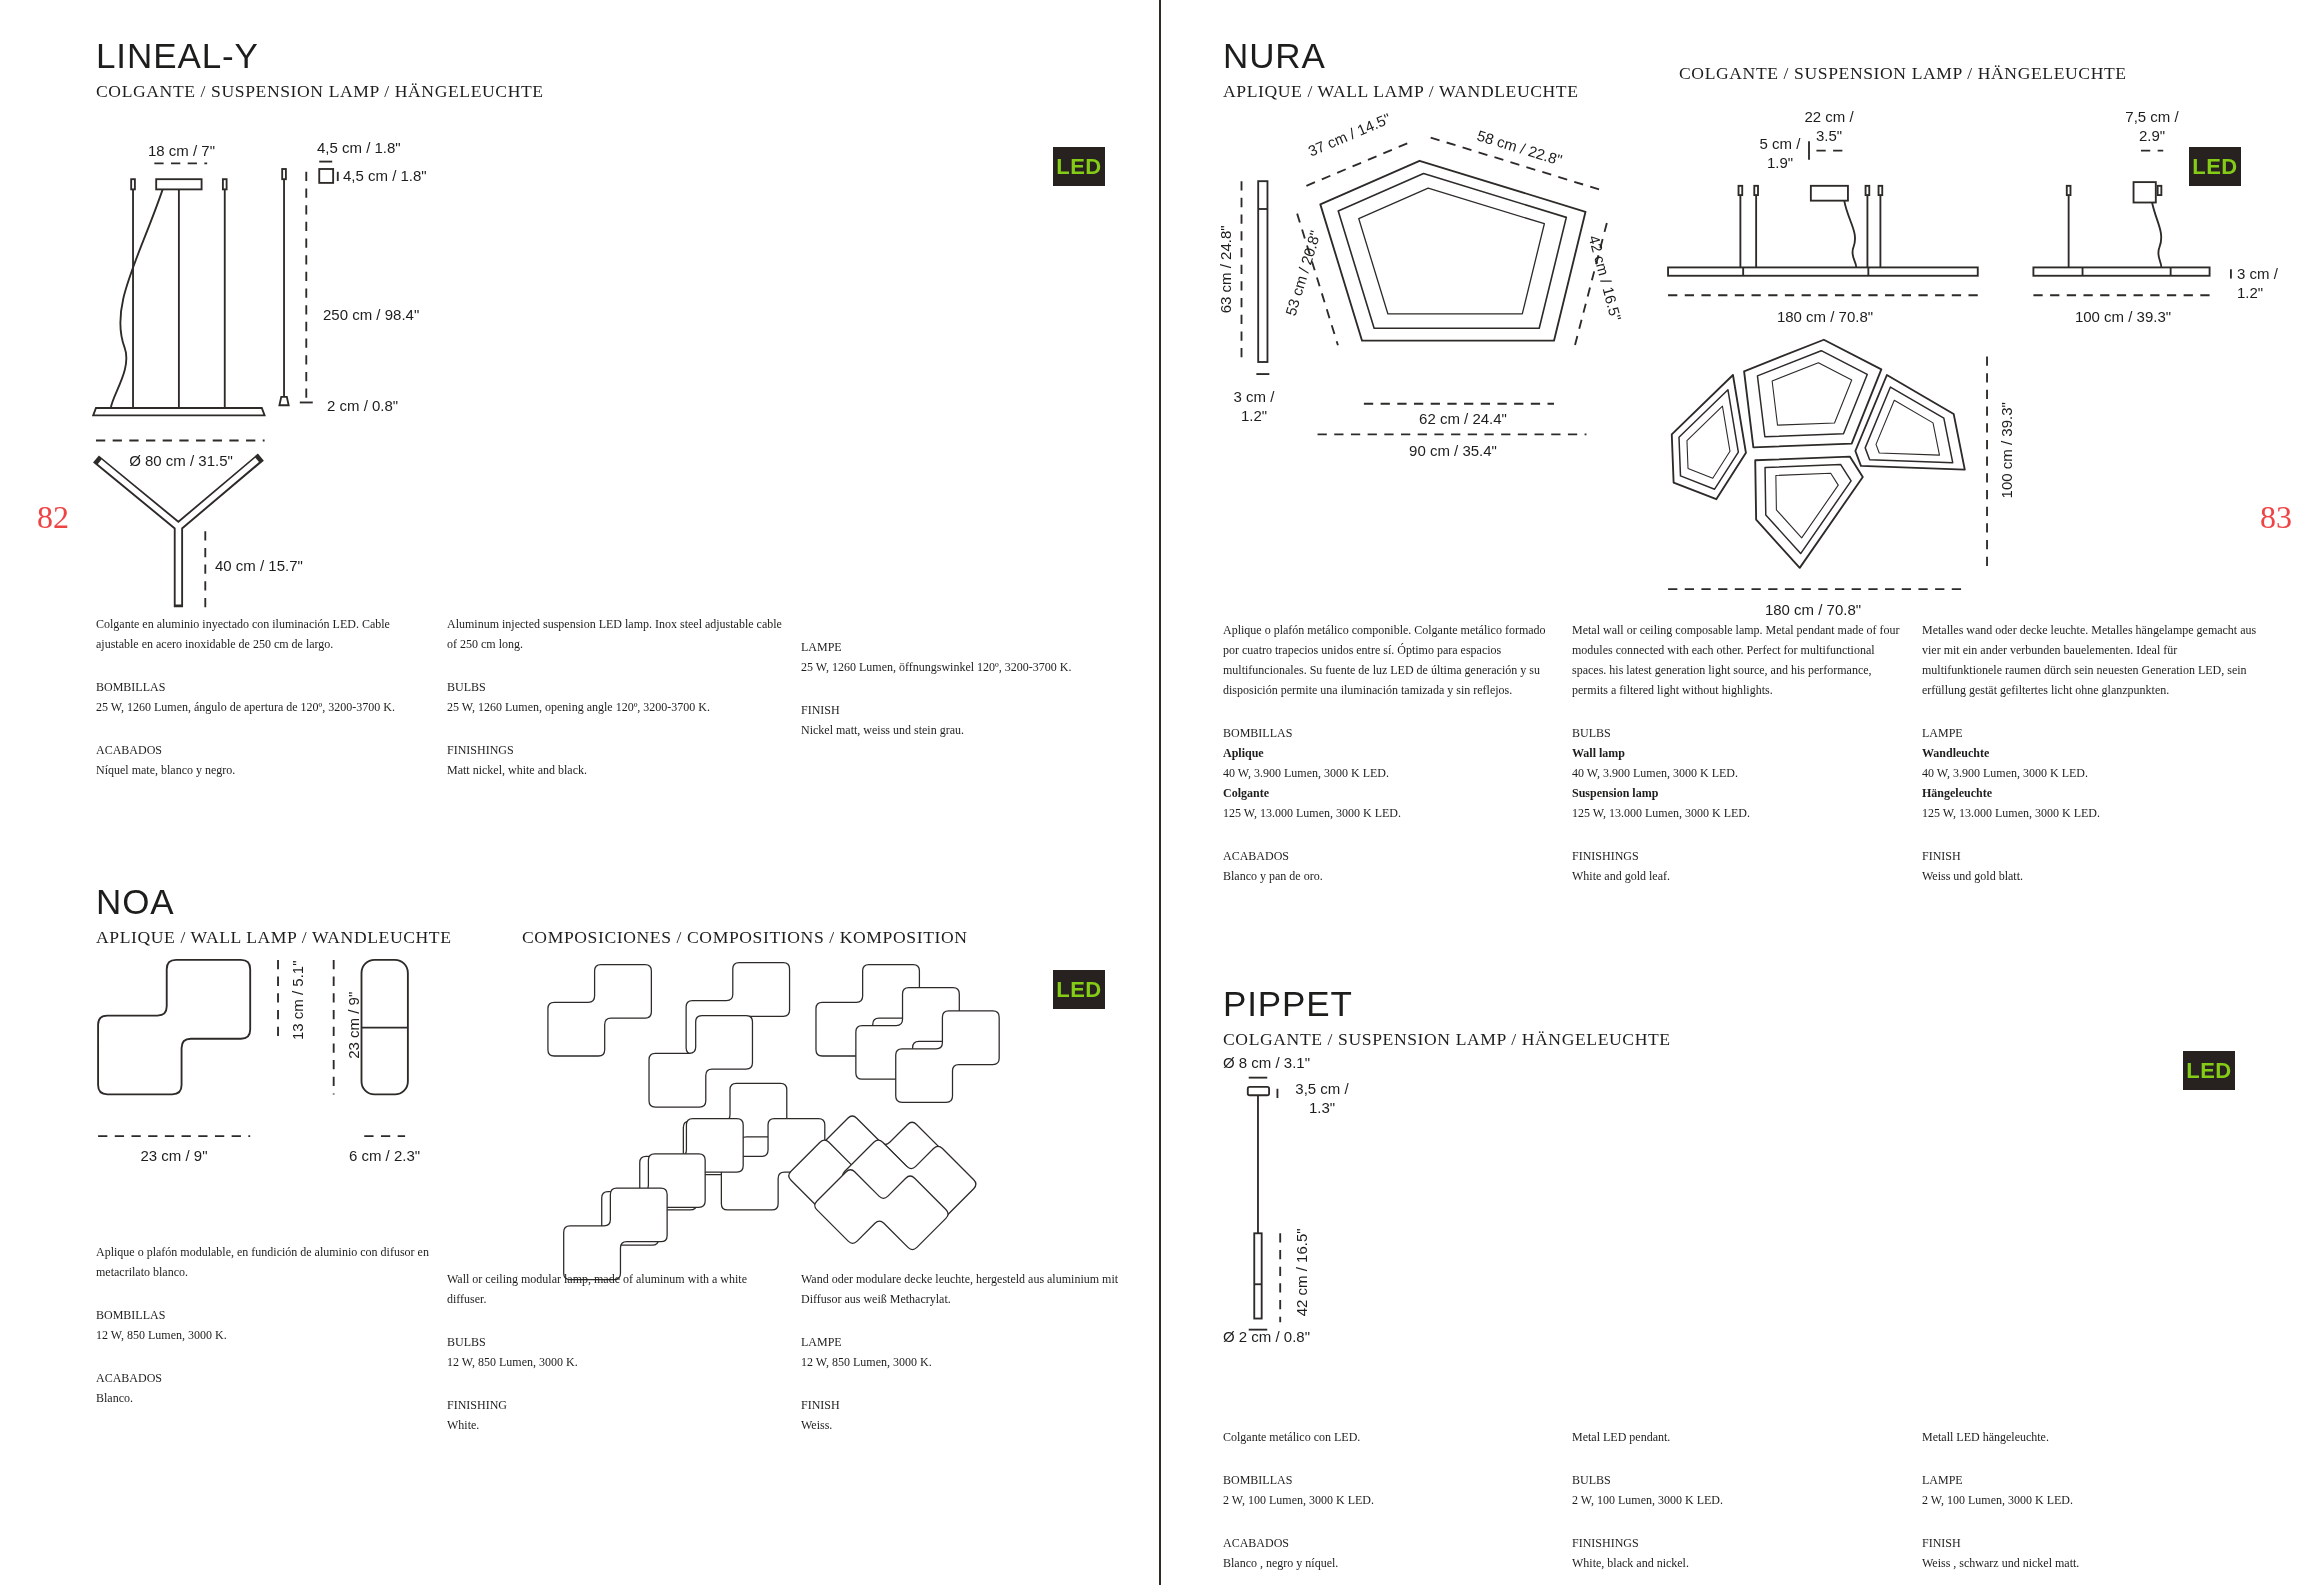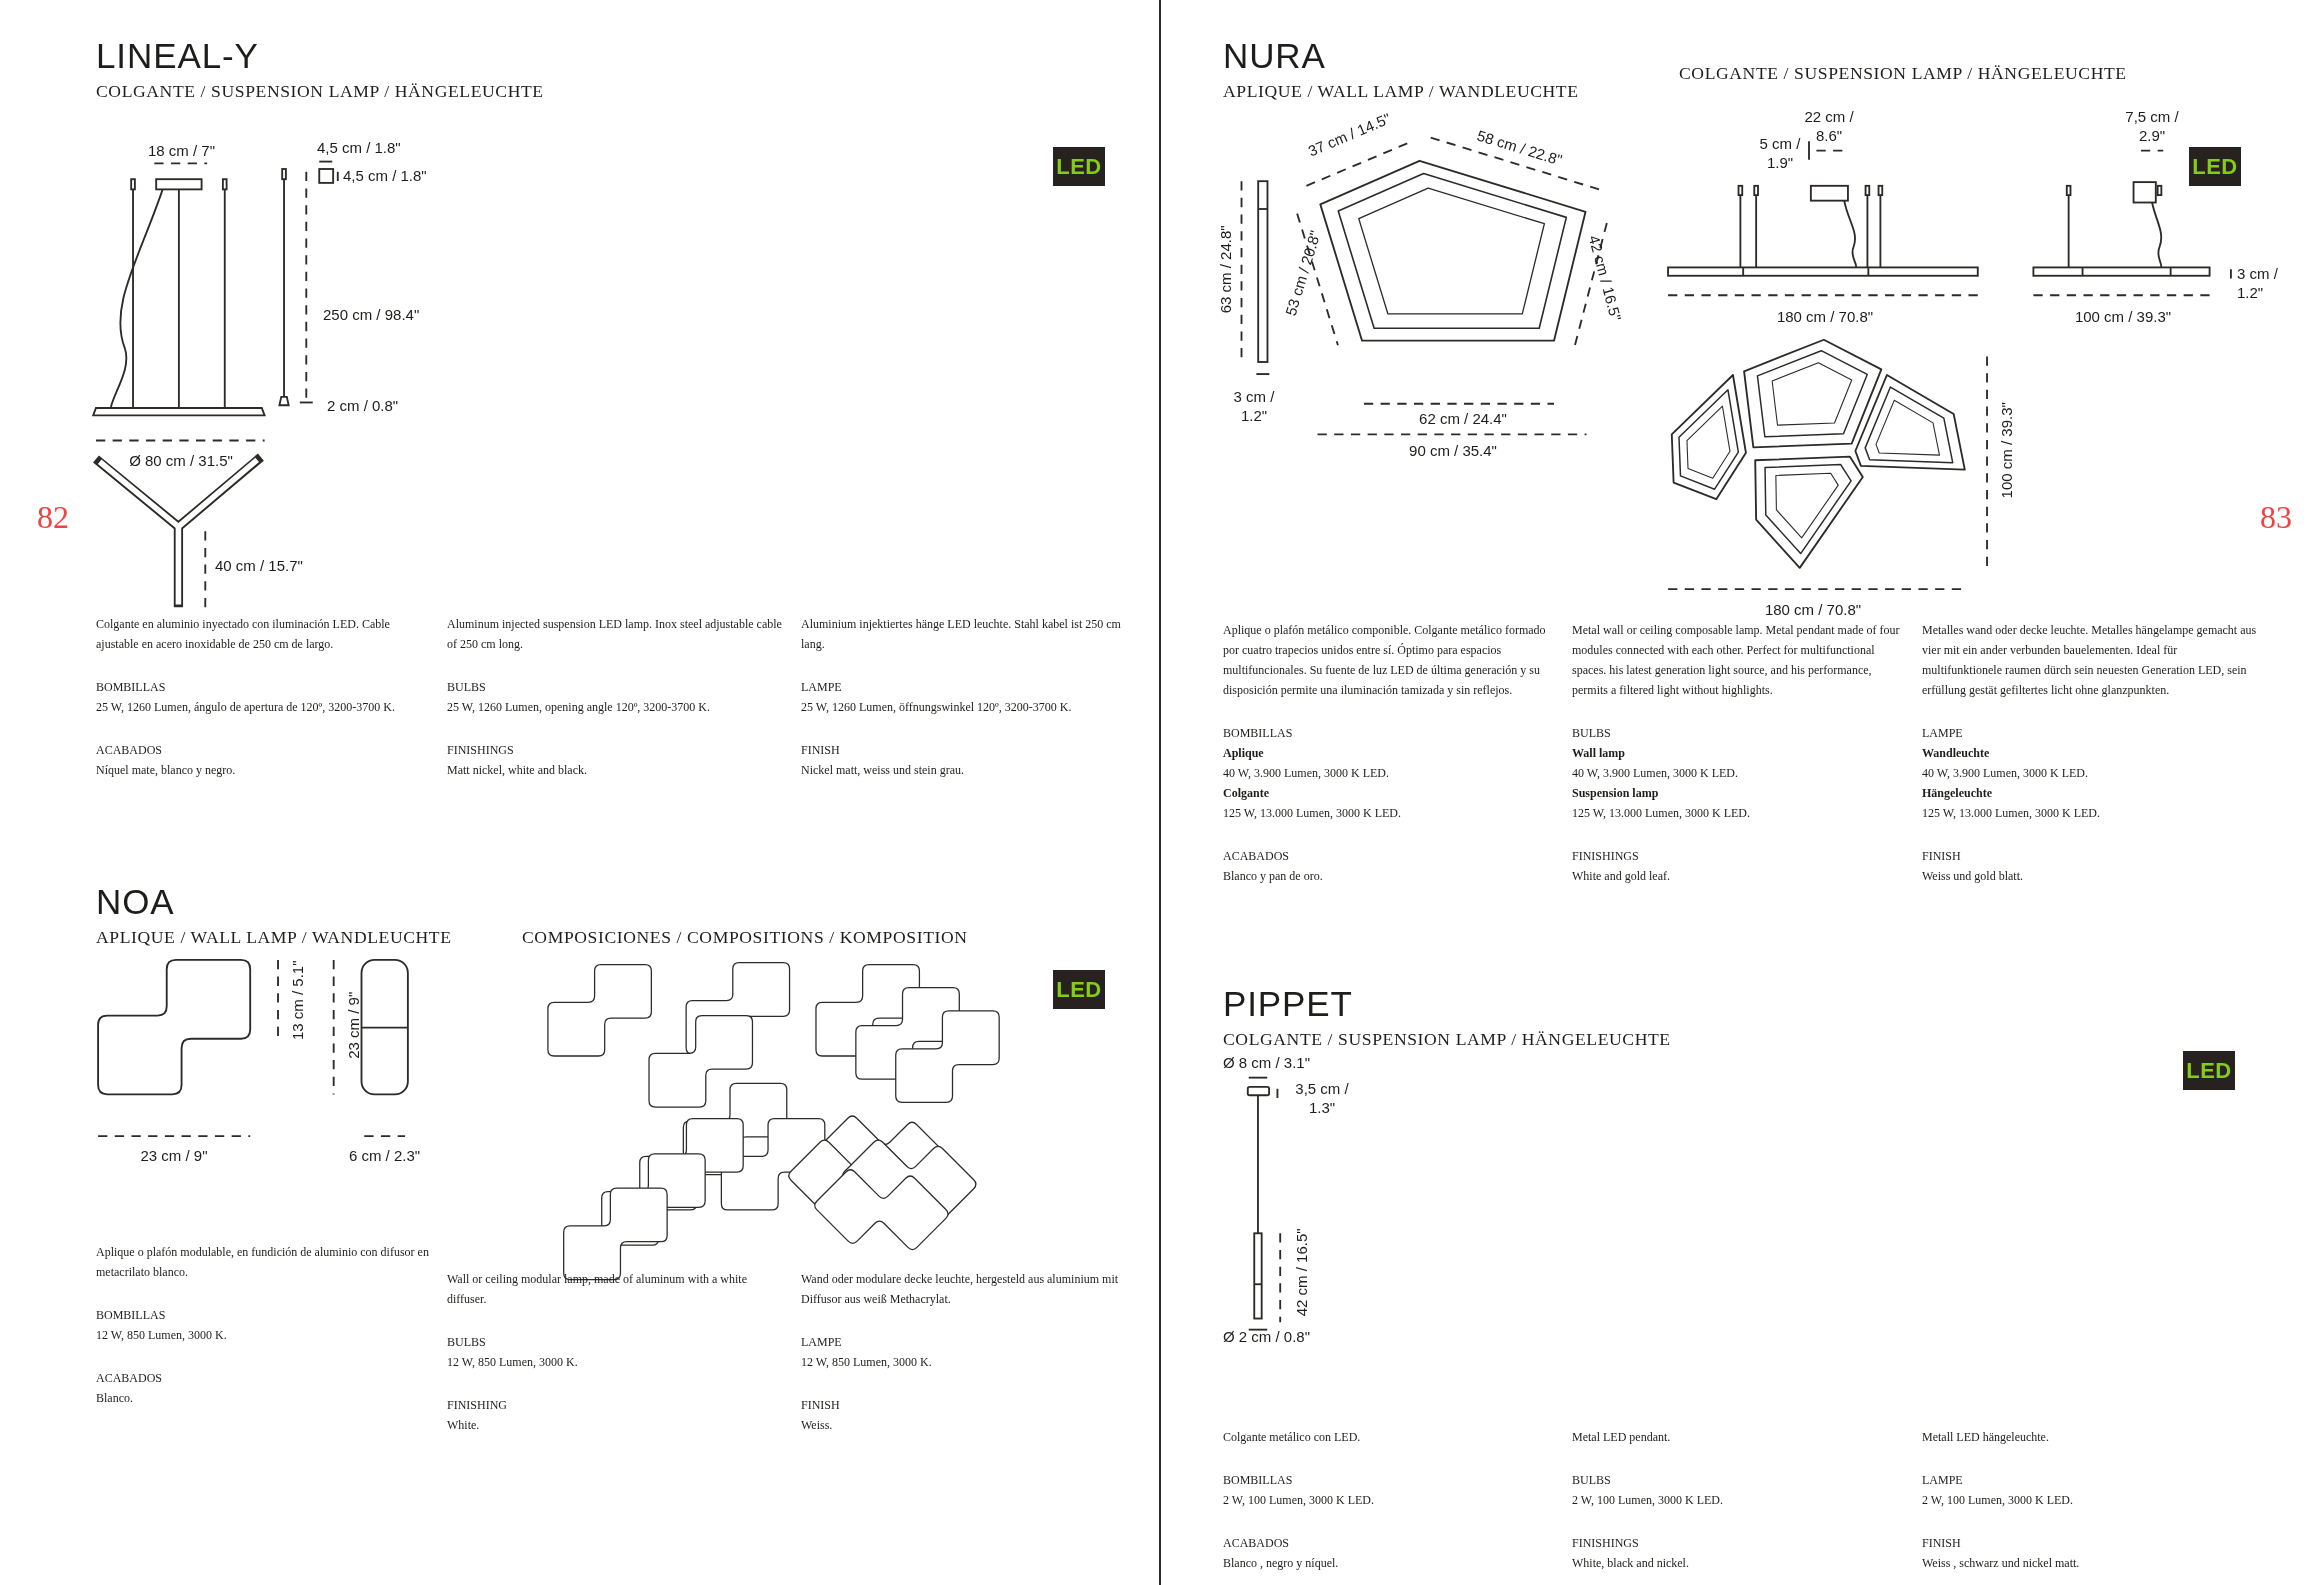--- a/index.html
+++ b/index.html
@@ -91,21 +91,20 @@
     <p class="blk">
         <span class="ln">BULBS</span>
         <span class="ln">25 W, 1260 Lumen, opening angle 120º, 3200-3700 K.</span>
       </p>
     <p class="blk">
         <span class="ln">FINISHINGS</span>
         <span class="ln">Matt nickel, white and black.</span>
       </p>
   </div>
   <div class="col" style="left:801px;top:614px">
-    <p>Aluminium injektiertes hänge LED leuchte. Stahl kabel ist 250 cm lang.</p>
     <p class="blk">
         <span class="ln">LAMPE</span>
         <span class="ln">25 W, 1260 Lumen, öffnungswinkel 120º, 3200-3700 K.</span>
       </p>
     <p class="blk">
         <span class="ln">FINISH</span>
         <span class="ln">Nickel matt, weiss und stein grau.</span>
       </p>
   </div>
 
@@ -271,21 +270,21 @@
   <div class="dim c" style="left:1171px;top:260px;width:111px;transform:rotate(-90deg)">63 cm / 24.8"</div>
   <div class="dim c" style="left:1217px;top:388px;width:74px">3 cm /
 1.2"</div>
   <div class="dim c" style="left:1294px;top:126px;width:111px;transform:rotate(-23deg)">37 cm / 14.5"</div>
   <div class="dim c" style="left:1464px;top:139px;width:111px;transform:rotate(17deg)">58 cm / 22.8"</div>
   <div class="dim c" style="left:1248px;top:264px;width:111px;transform:rotate(-73deg)">53 cm / 20.8"</div>
   <div class="dim c" style="left:1549px;top:269px;width:111px;transform:rotate(75deg)">42 cm / 16.5"</div>
   <div class="dim c" style="left:1389px;top:410px;width:148px">62 cm / 24.4"</div>
   <div class="dim c" style="left:1379px;top:442px;width:148px">90 cm / 35.4"</div>
   <div class="dim c" style="left:1792px;top:108px;width:74px">22 cm /
-8.6"</div>
+3.5"</div>
   <div class="dim c" style="left:1753px;top:135px;width:54px">5 cm /
 1.9"</div>
   <div class="dim c" style="left:1751px;top:308px;width:148px">180 cm / 70.8"</div>
   <div class="dim c" style="left:2115px;top:108px;width:74px">7,5 cm /
 2.9"</div>
   <div class="dim c" style="left:2049px;top:308px;width:148px">100 cm / 39.3"</div>
   <div class="dim" style="left:2237px;top:265px">3 cm /
 1.2"</div>
   <div class="dim c" style="left:1739px;top:601px;width:148px">180 cm / 70.8"</div>
   <div class="dim c" style="left:1952px;top:441px;width:111px;transform:rotate(-90deg)">100 cm / 39.3"</div>

